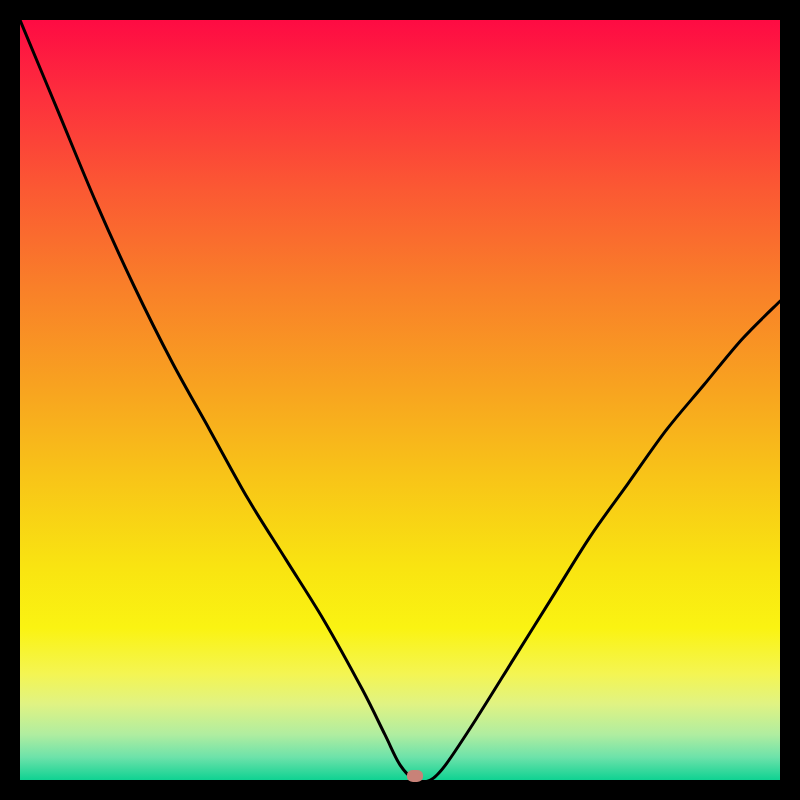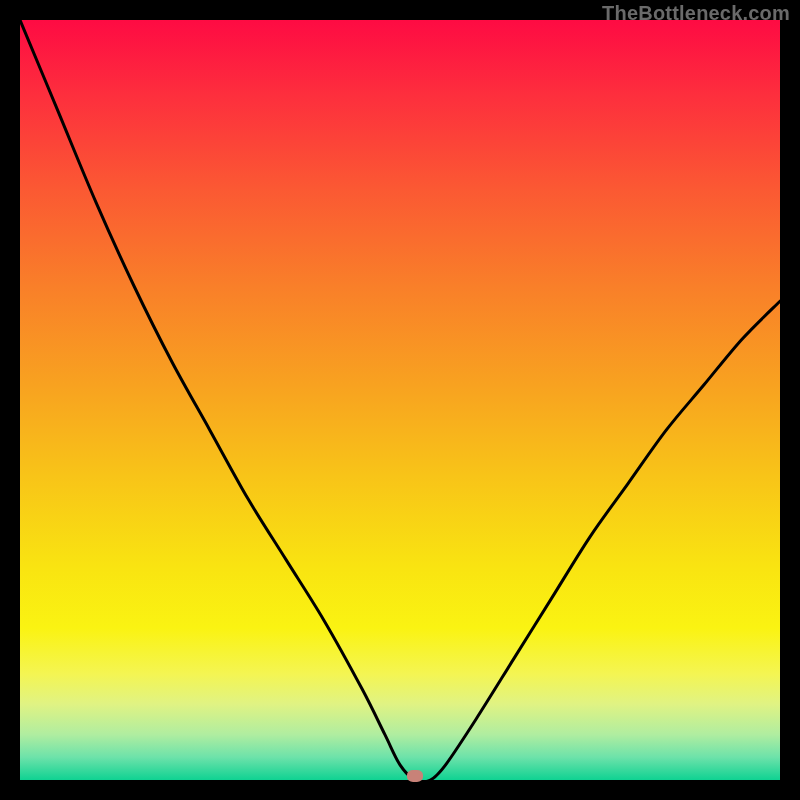--- a/index.html
+++ b/index.html
@@ -44,21 +44,20 @@
     border-radius: 6px / 5px;
     background: #c88278;
     transform: translate(-50%, -50%);
     z-index: 3;
   }
 </style>
 </head>
 <body>
 
 <div class="frame">
-  <div class="watermark">TheBottleneck.com</div>
   <div class="plot-area">
     <svg id="plot-svg" width="760" height="760" viewBox="0 0 760 760">
       <defs>
         <linearGradient id="bg-grad" x1="0" y1="0" x2="0" y2="1">
             <stop offset="0%" stop-color="#fe0b43"></stop>
             <stop offset="10%" stop-color="#fd2f3d"></stop>
             <stop offset="22%" stop-color="#fb5833"></stop>
             <stop offset="35%" stop-color="#f97f29"></stop>
             <stop offset="48%" stop-color="#f8a220"></stop>
             <stop offset="60%" stop-color="#f8c418"></stop>

